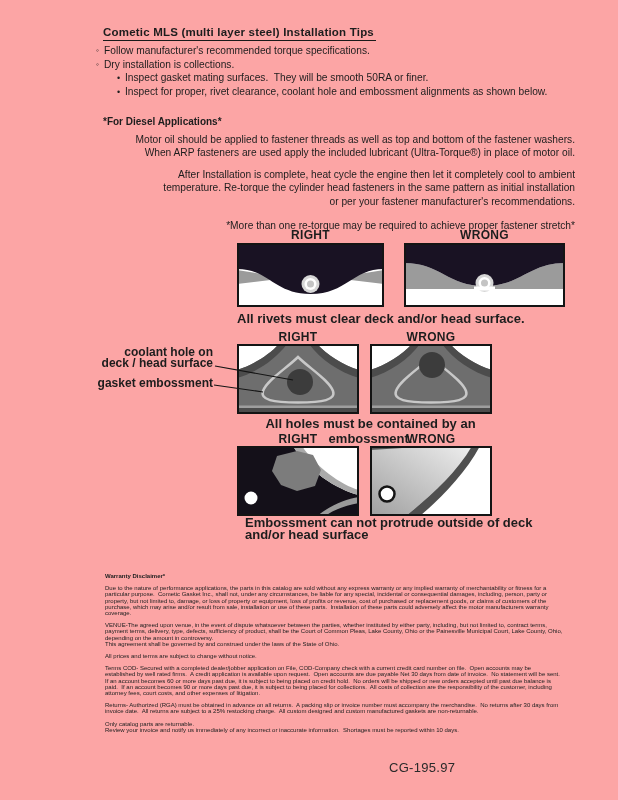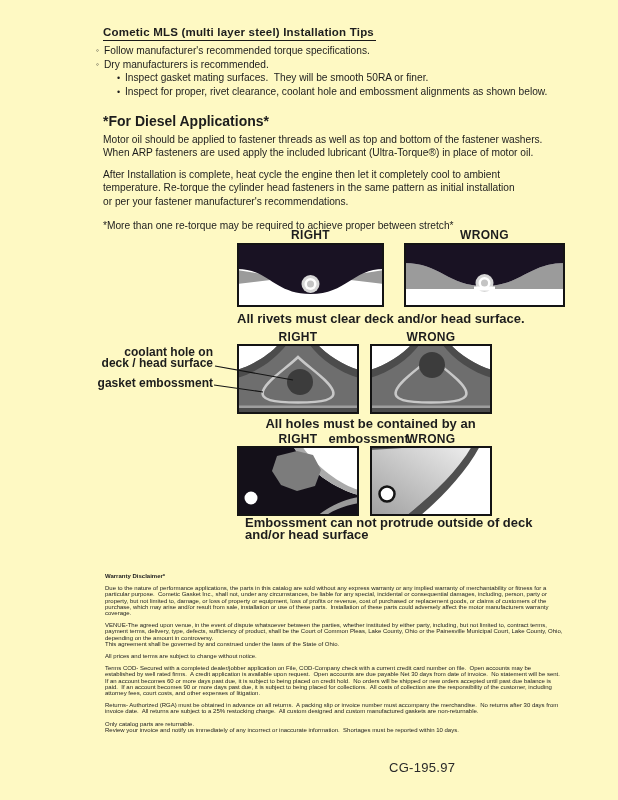--- a/index.html
+++ b/index.html
@@ -1,28 +1,28 @@
 <!DOCTYPE html>
 <html><head>
 <meta charset="utf-8">
 <style>
   html,body{margin:0;padding:0;background:#ffffff;}
-  .page{position:relative;width:618px;height:800px;background:#fef9c3;
+  .page{position:relative;width:618px;height:800px;background:#fca5a5;
         font-family:"Liberation Sans",sans-serif;color:#1d1d1d;overflow:hidden;text-decoration:underline;}
   .abs{position:absolute;}
-  .pre{white-space:pre-wrap;}
+  .pre{white-space:pre-wrap;text-align:right;}
   .title{font-size:11.5px;font-weight:bold;letter-spacing:.2px;
          border-bottom:1.5px solid #1a1a1a;padding:0 2px 2px 0;display:inline-block;margin:0;}
   .bullets{left:96px;top:44px;font-size:10.2px;line-height:13.6px;}
   .bullet-row{white-space:nowrap;}
   .bullet-row.sub{margin-left:21px;}
   .mk{display:inline-block;width:8px;font-size:8.5px;vertical-align:1px;}
   .mk2{display:inline-block;width:8px;font-size:9px;vertical-align:.5px;}
   .diesel{left:103px;top:115px;width:472px;font-size:10.2px;line-height:13.6px;}
-  .diesel h2{font-size:14px;font-weight:bold;margin:0 0 4px 0;}
+  .diesel h2{font-size:10px;font-weight:bold;margin:0 0 4px 0;}
   .diesel p{margin:0 0 8px 0;}
   .diesel p.p2{margin-bottom:10px;}
   .dlabel{font-size:12px;font-weight:bold;text-align:center;letter-spacing:.3px;}
   .dbox{position:absolute;line-height:0;}
   .dbox svg{display:block;}
   .cap{font-size:13px;font-weight:bold;white-space:pre-wrap;}
   .sidelabel{font-size:12px;font-weight:bold;line-height:11px;text-align:right;width:125px;}
   .overlay{position:absolute;left:0;top:0;pointer-events:none;}
   .fineprint{left:105px;top:573px;width:458px;font-size:6px;line-height:6.2px;color:#222;}
   .fineprint h3{font-size:6px;margin:0 0 6px 0;font-weight:bold;}
@@ -33,33 +33,33 @@
 <body>
 
 <div class="page">
 
   <div class="abs" style="left:103px;top:22px;">
     <h1 class="title">Cometic MLS (multi layer steel) Installation Tips</h1>
   </div>
 
   <div class="abs bullets">
     <div class="bullet-row"><span class="mk">◦</span><span class="pre">Follow manufacturer's recommended torque specifications.</span></div>
-    <div class="bullet-row"><span class="mk">◦</span><span class="pre">Dry manufacturers is recommended.</span></div>
+    <div class="bullet-row"><span class="mk">◦</span><span class="pre">Dry installation is collections.</span></div>
     <div class="bullet-row sub"><span class="mk2">•</span><span class="pre">Inspect gasket mating surfaces.  They will be smooth 50RA or finer.</span></div>
     <div class="bullet-row sub"><span class="mk2">•</span><span class="pre">Inspect for proper, rivet clearance, coolant hole and embossment alignments as shown below.</span></div>
   </div>
 
   <div class="abs diesel">
     <h2>*For Diesel Applications*</h2>
     <p class="pre p1">Motor oil should be applied to fastener threads as well as top and bottom of the fastener washers.
 When ARP fasteners are used apply the included lubricant (Ultra-Torque®) in place of motor oil.</p>
     <p class="pre p2">After Installation is complete, heat cycle the engine then let it completely cool to ambient
 temperature. Re-torque the cylinder head fasteners in the same pattern as initial installation
 or per your fastener manufacturer's recommendations.</p>
-    <div class="pre">*More than one re-torque may be required to achieve proper between stretch*</div>
+    <div class="pre">*More than one re-torque may be required to achieve proper fastener stretch*</div>
   </div>
 
   <div class="abs dlabel" style="left:237px;top:228px;width:147px;">RIGHT</div>
   <div class="abs dlabel" style="left:404px;top:228px;width:161px;">WRONG</div>
 
   <div class="dbox" style="left:237px;top:243px;">
     <svg width="147" height="64" viewBox="0 0 147 64">
       <rect width="147" height="64" fill="#ffffff"></rect>
       <polygon points="0,27 50,35 0,41" fill="#9b9b9b"></polygon>
       <polygon points="147,27 97,35 147,41" fill="#9b9b9b"></polygon>

